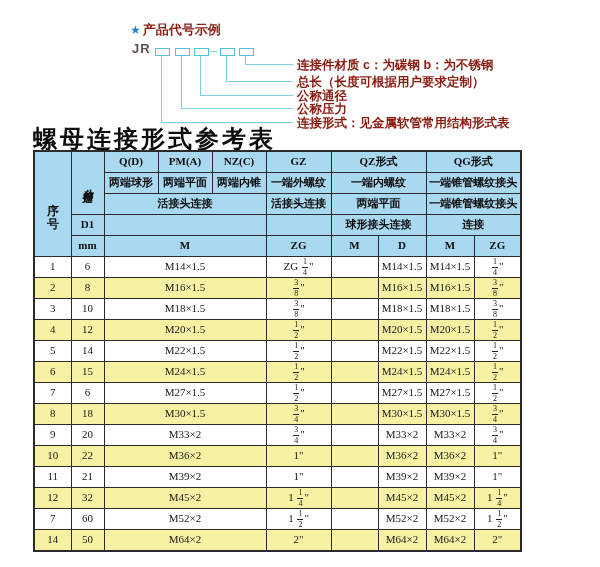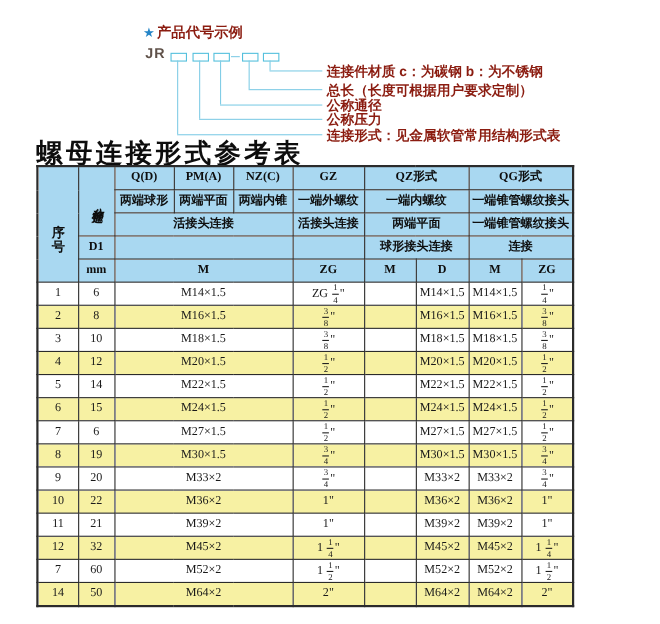--- a/index.html
+++ b/index.html
@@ -289,21 +289,21 @@
           <td></td>
           <td>M27×1.5</td>
           <td>M27×1.5</td>
           <td><span class="fr">
               <span class="fn">1</span>
               <span class="fd">2</span>
             </span>"</td>
         </tr>
         <tr class="alt">
           <td>8</td>
-          <td>19</td>
+          <td>18</td>
           <td colspan="3">M30×1.5</td>
           <td><span class="fr">
               <span class="fn">3</span>
               <span class="fd">4</span>
             </span>"</td>
           <td></td>
           <td>M30×1.5</td>
           <td>M30×1.5</td>
           <td><span class="fr">
               <span class="fn">3</span>

